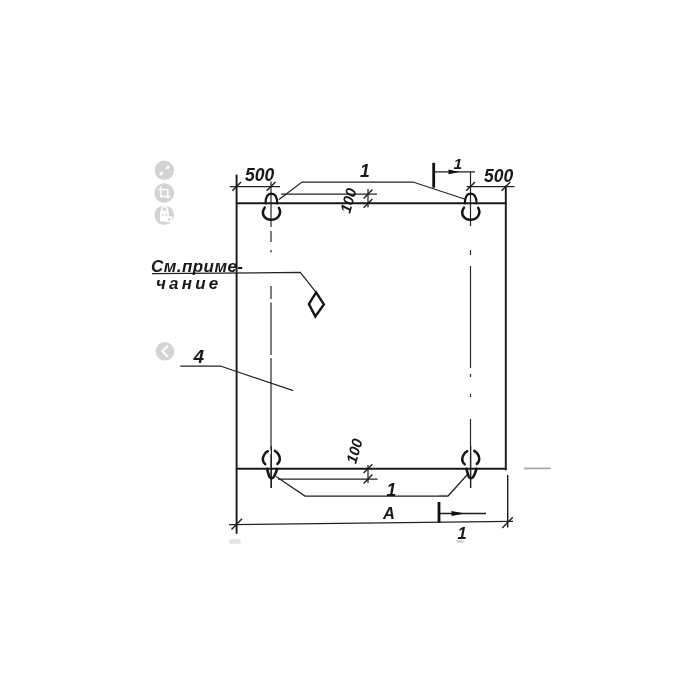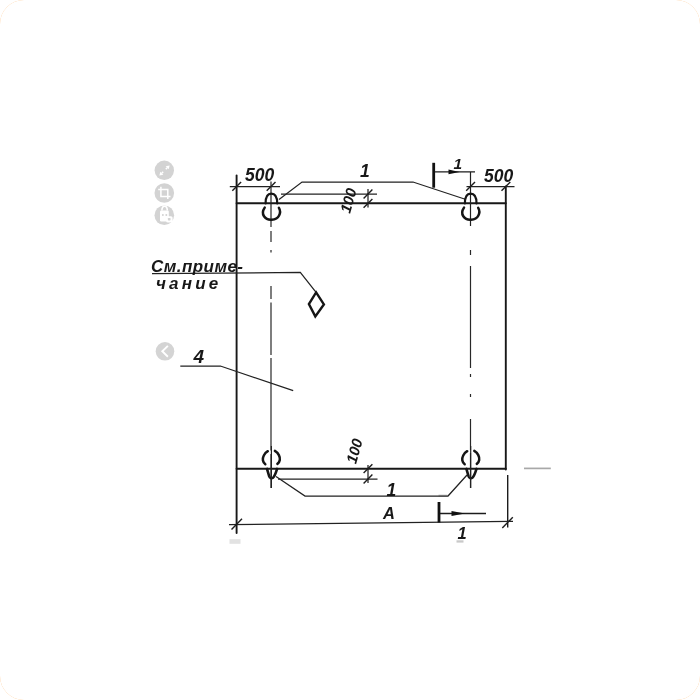--- a/index.html
+++ b/index.html
@@ -1,17 +1,17 @@
 <!DOCTYPE html>
 <html><head>
 <meta charset="utf-8">
 <style>
   html,body{margin:0;padding:0;background:#ffffff;}
   .stage{position:relative;width:700px;height:700px;background:#fdba74;overflow:hidden;
-         font-family:"Liberation Sans", sans-serif;border-radius:24px;}
+         font-family:"Liberation Sans", sans-serif;}
 </style>
 </head>
 <body>
 <div class="stage">
 <svg width="700" height="700" viewBox="0 0 700 700">
   <rect width="700" height="700" fill="#ffffff"></rect>
 
   <line x1="524" y1="468.4" x2="550.8" y2="468.4" stroke="#a8a8a8" stroke-width="1.7"></line>
   <rect x="438.5" y="494.6" width="9" height="1.9" fill="#c9c9c9"></rect>
   <rect x="456.5" y="540.3" width="7" height="2.3" fill="#c9c9c9"></rect>

